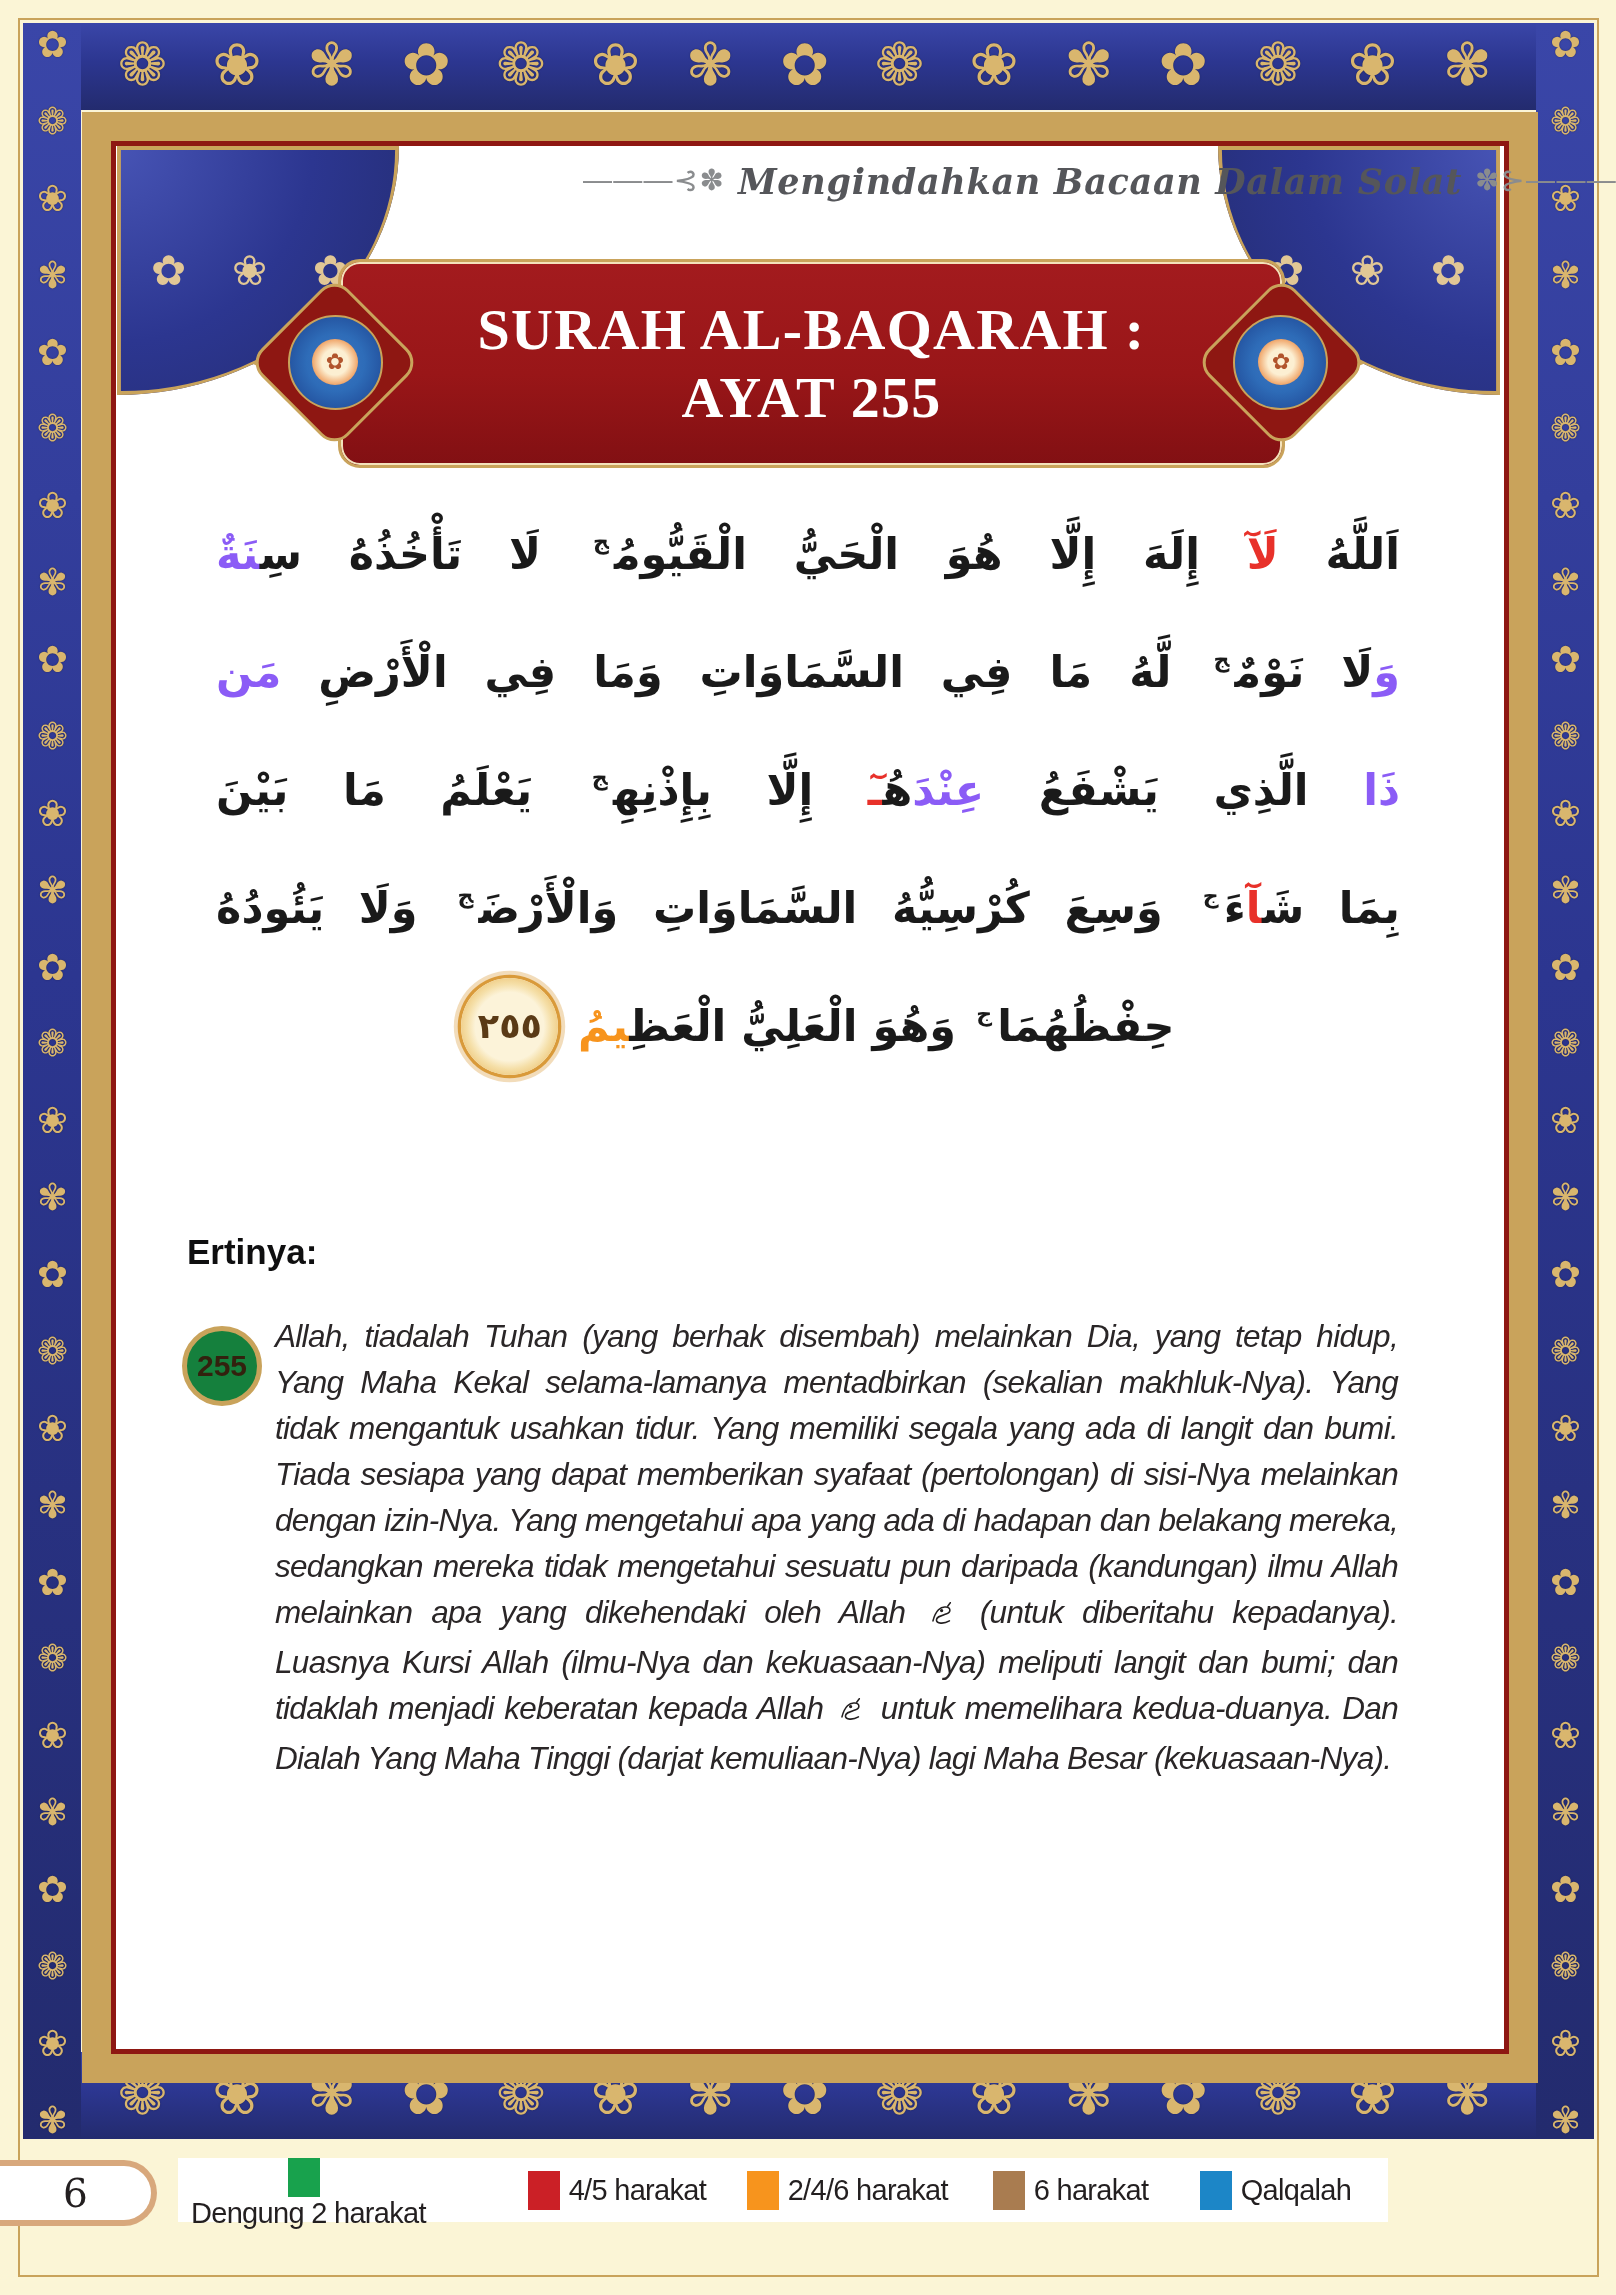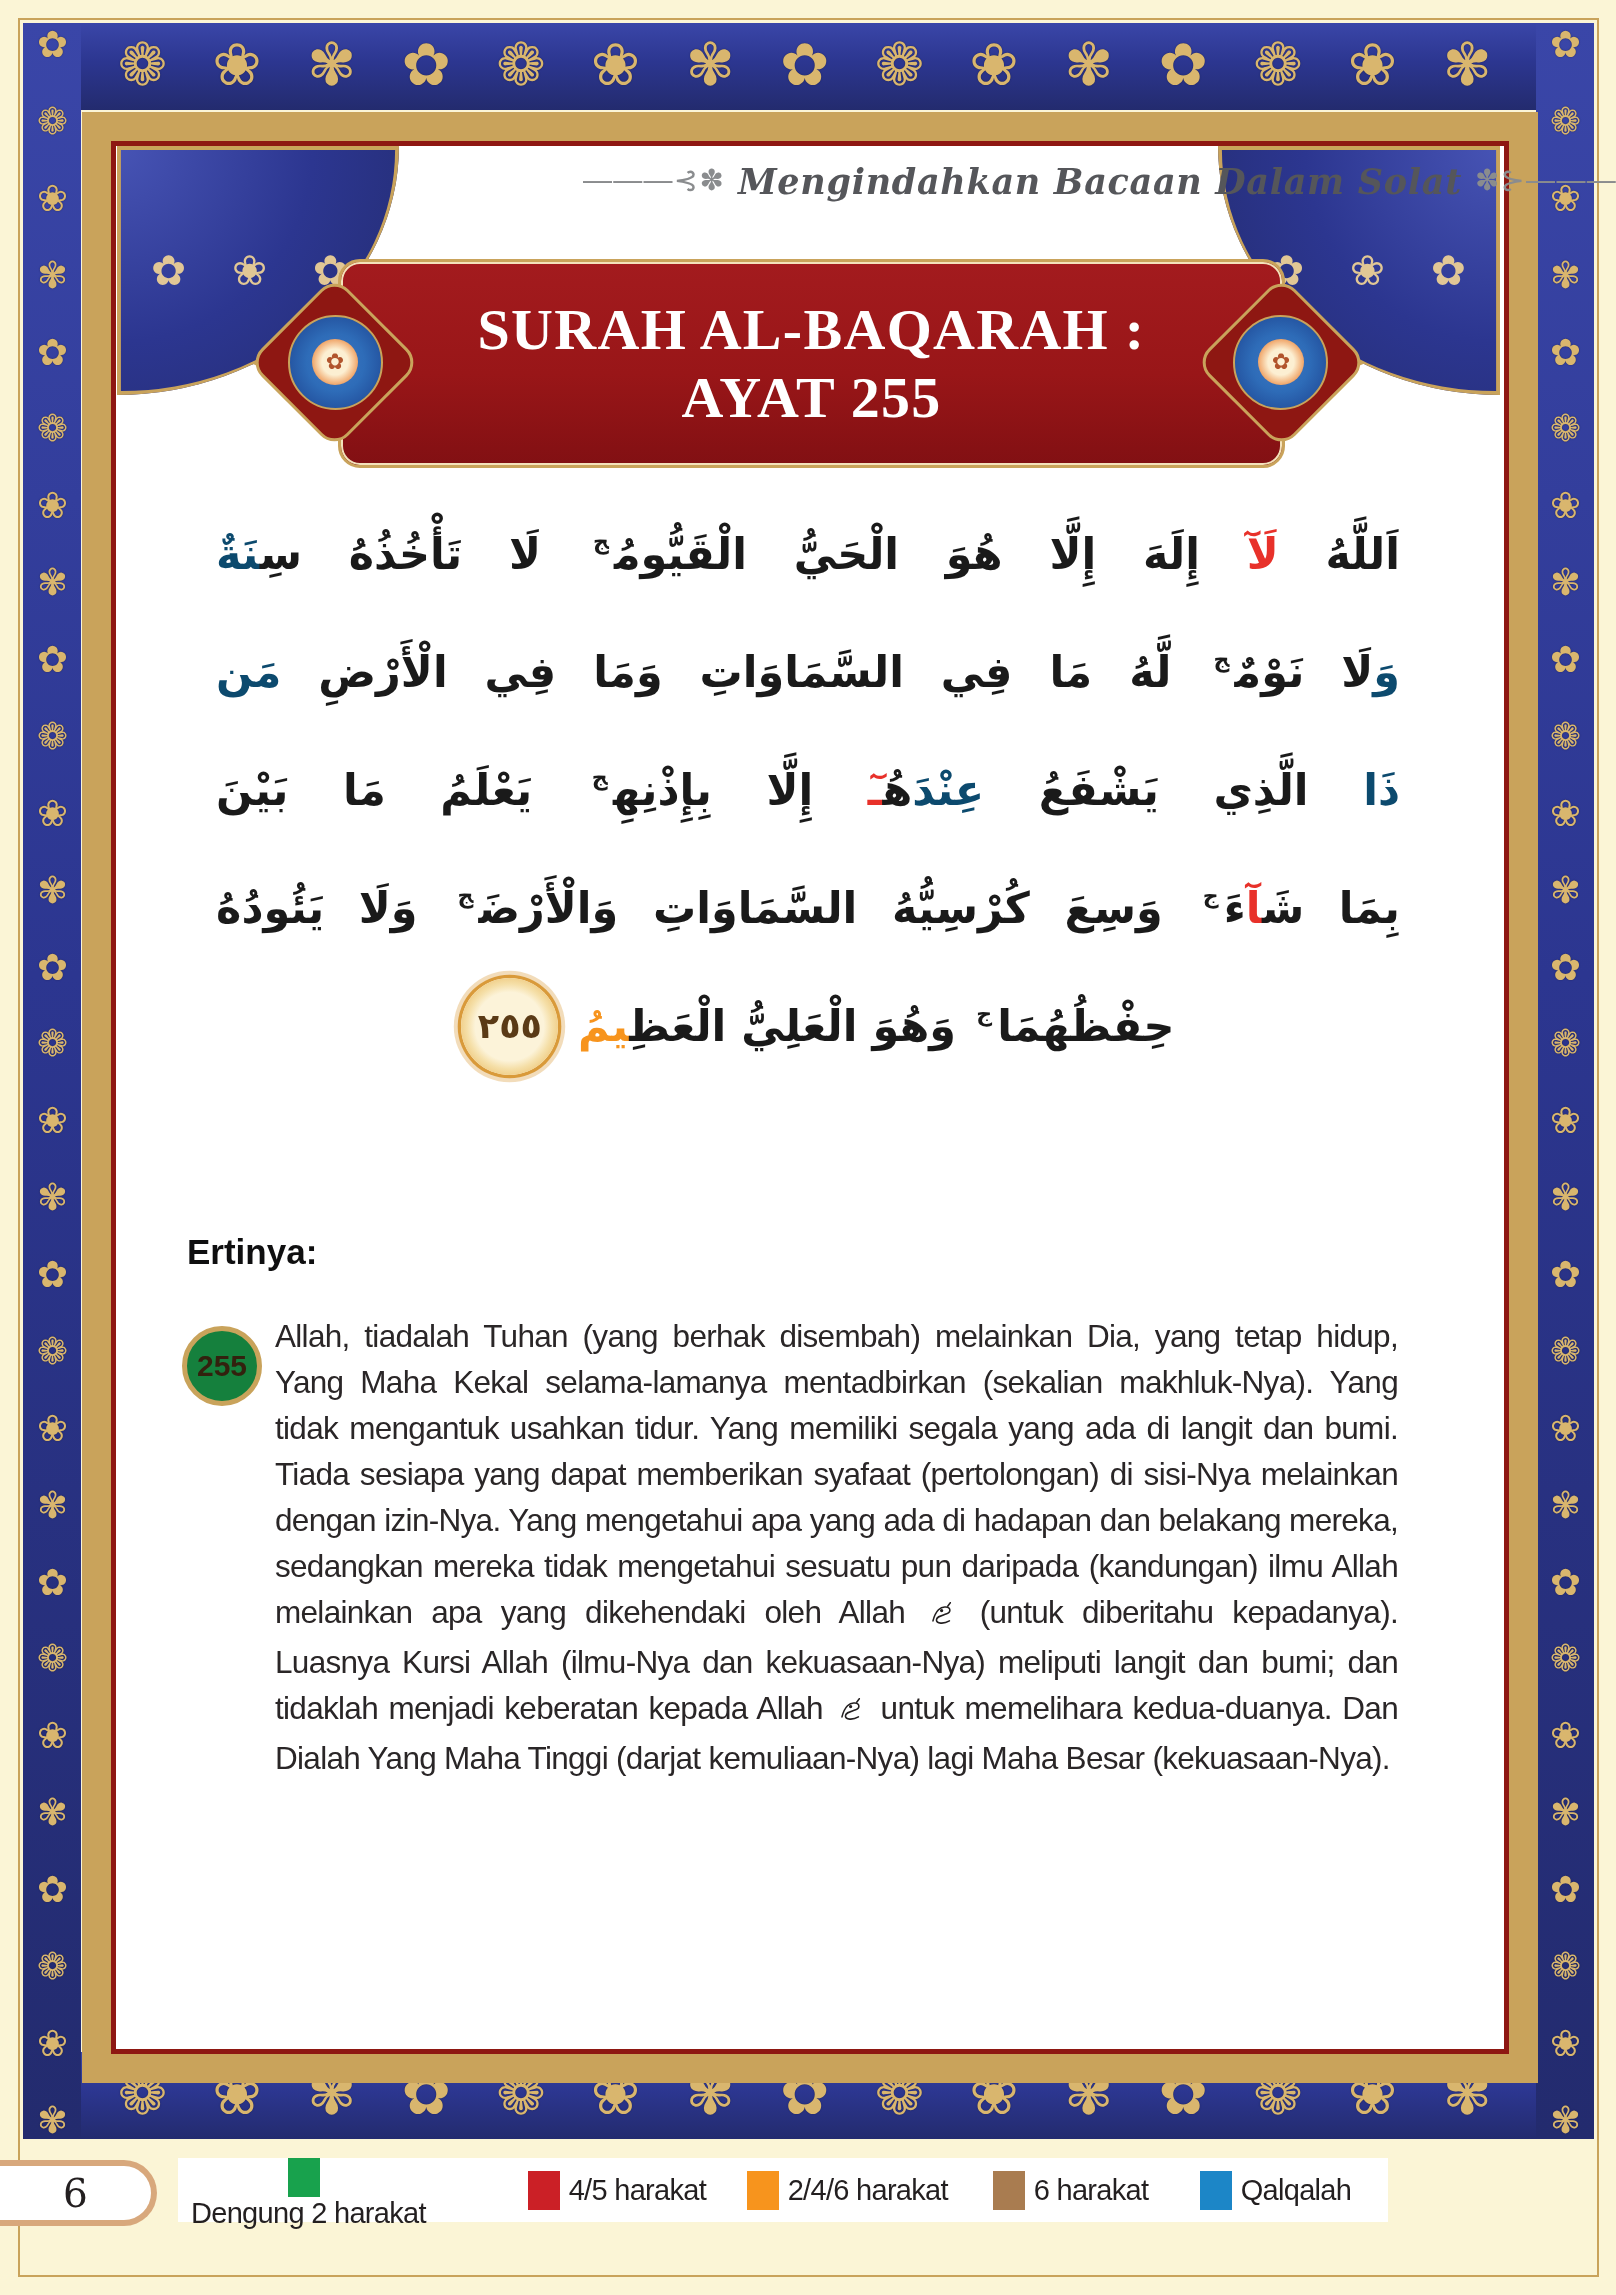--- a/index.html
+++ b/index.html
@@ -53,39 +53,39 @@
        display:flex;align-items:center;justify-content:center;color:#B1542C;font-size:22px;}
   .finial::before{content:"";position:absolute;left:-6.6px;top:84px;width:26px;height:22px;
        background:#C9A35B;clip-path:polygon(0 50%,100% 0,100% 100%);}
 
   
   .quran{position:absolute;left:216px;top:495px;width:1184px;direction:rtl;
          font-family:"DejaVu Sans",sans-serif;font-weight:700;font-size:43px;color:#1A1A1A;}
   .ar-line{height:118px;line-height:118px;text-align:justify;text-align-last:justify;white-space:nowrap;}
   .ar-line.last{display:flex;align-items:center;justify-content:center;text-align:center;text-align-last:center;}
   .seg-k{color:#1A1A1A;}
-  .seg-g{color:#0c4a6e;}
+  .seg-g{color:#8b5cf6;}
   .seg-r{color:#E8312A;}
   .seg-o{color:#F7941D;}
   .seg-p{color:#1A1A1A;font-size:22px;vertical-align:19.7px;margin:0 5.2px;line-height:0;}
   .ayah{display:inline-flex;align-items:center;justify-content:center;flex:0 0 auto;
         width:97px;height:97px;margin:0 19.7px;border-radius:50%;position:relative;
         background:radial-gradient(circle,#FCF3D9 0 50%,#F5DFA8 62%,#ECC271 80%,#DFA243 100%);
         box-shadow:0 0 0 3.3px #D99A3A,0 0 0 7.2px rgba(217,154,58,.35);
         font-size:35px;font-weight:700;color:#5A3A16;}
   .ayah::before{content:"";position:absolute;inset:-11.8px;border-radius:50%;z-index:-1;
         background:repeating-conic-gradient(#DFA243 0deg 8deg,rgba(0,0,0,0) 8deg 24deg);}
 
   
   .ertinya{position:absolute;left:187px;top:1232px;font-weight:800;font-size:35px;color:#0F0F10;letter-spacing:0;}
   .vbadge{position:absolute;left:182px;top:1326px;width:70px;height:70px;border-radius:50%;
           background:#15803d;border:5.2px solid #C9A35B;display:flex;align-items:center;justify-content:center;
           font-weight:700;font-size:30px;color:#33210E;}
   .trans{position:absolute;left:275px;top:1313px;width:1123px;text-align:justify;
-         font-size:31.5px;line-height:46px;color:#2A2627;letter-spacing:-0.7px;}
+         font-style:italic;font-size:31.5px;line-height:46px;color:#2A2627;letter-spacing:-0.7px;}
   .emblem{display:inline-block;vertical-align:-3.9px;margin:0 3.9px;}
 
   
   .pagecap{position:absolute;left:0;top:2160px;width:157px;height:66px;background:#FFFFFF;
            border:6.6px solid #D8A87C;border-left:none;border-radius:0 41px 41px 0;box-sizing:border-box;
            display:flex;align-items:center;justify-content:center;
            font-family:"DejaVu Serif",serif;font-size:39px;color:#231F20;}
   .legend{position:absolute;left:178px;top:2158px;width:1210px;height:64px;background:#FFFFFF;}
   .li{position:absolute;top:0;height:64px;display:flex;align-items:center;}
   .sw{width:31.5px;height:39px;margin-right:9.2px;flex:0 0 auto;}

